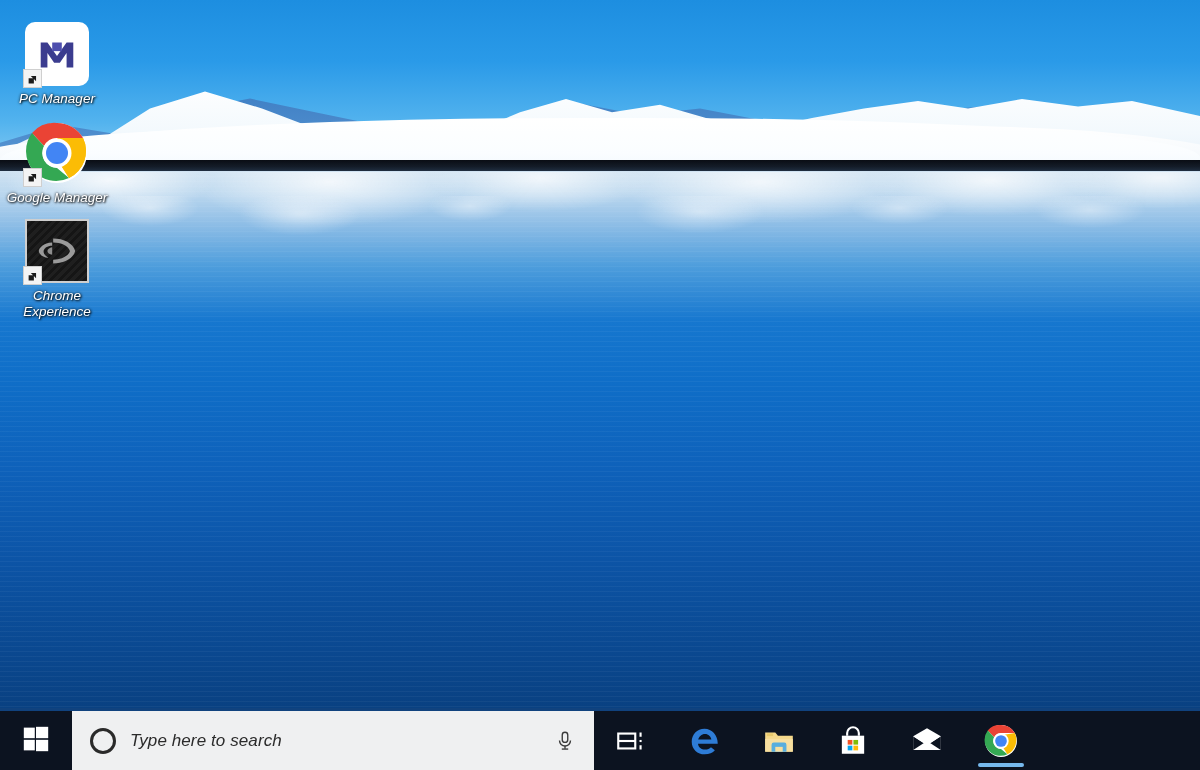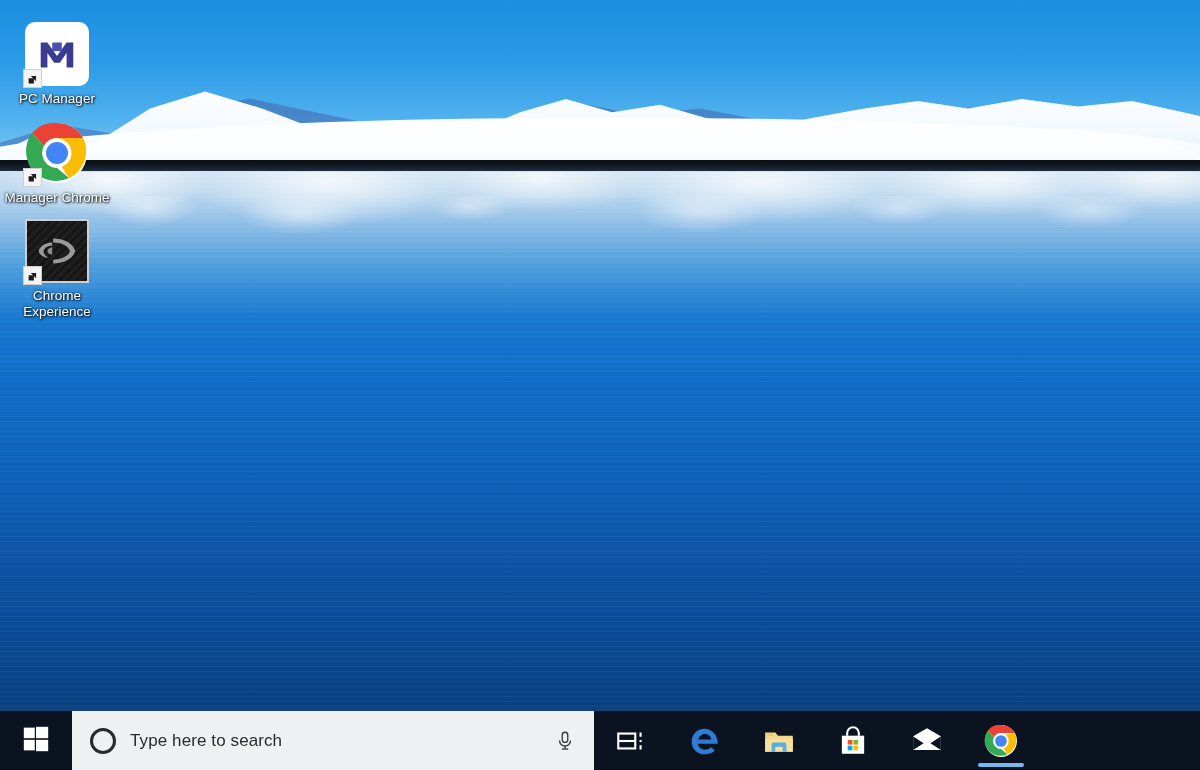--- a/index.html
+++ b/index.html
@@ -4,21 +4,21 @@
 <style>
   * { margin:0; padding:0; box-sizing:border-box; }
   html, body {
     width:1200px; height:770px; overflow:hidden;
     font-family:"Liberation Sans", sans-serif;
   }
 
   
   #desktop {
     position:relative; width:1200px; height:770px;
-    background:#0d47a1; overflow:hidden;
+    background:#0d47a1; overflow:hidden;font-style:italic;
   }
   .wallpaper { position:absolute; inset:0; }
 
   
   .sky {
     position:absolute; left:0; top:0; width:1200px; height:175px;
     background:linear-gradient(180deg,#1d8ee0 0%,#2a9ae8 35%,#53b3ee 70%,#8fd0f4 100%);
   }
   
   .ridge-far {
@@ -227,21 +227,21 @@
           <path d="M58 17 A30 30 0 0 1 44 57 L32 38 A15 15 0 0 0 38 20 Z" fill="#fbbc05"></path>
           <circle cx="32" cy="32" r="14.5" fill="#ffffff"></circle>
           <circle cx="32" cy="32" r="11" fill="#4285f4"></circle>
         </svg>
         <span class="shortcut-badge">
           <svg viewBox="0 0 16 16" aria-hidden="true">
             <path d="M3 13 L3 7 L8 7 L5.5 4.5 L11.5 4.5 L11.5 10.5 L9 8 L9 13 Z" fill="#1b1b1b"></path>
           </svg>
         </span>
       </div>
-      <div class="desk-label">Manager Chrome</div>
+      <div class="desk-label">Google Manager</div>
     </div>
 
     <div class="desk-icon">
       <div class="icon-art">
         <div class="gfe-tile">
           <svg viewBox="0 0 48 48" width="46" height="46" aria-hidden="true">
             <path d="M19 15 C10 15 5 21 5 24 C5 27 9 31 15 31 C12 29 10 27 10 24.5
                      C10 21 14 18.5 19 18.5 L19 15 Z" fill="#9a9a9a"></path>
             <path d="M20 11 C31 11 41 16 43 24 C41 32 31 37 20 37 L20 33
                      C28 33 36 29.5 37.5 24 C36 18.5 28 15 20 15 Z" fill="#9a9a9a"></path>

